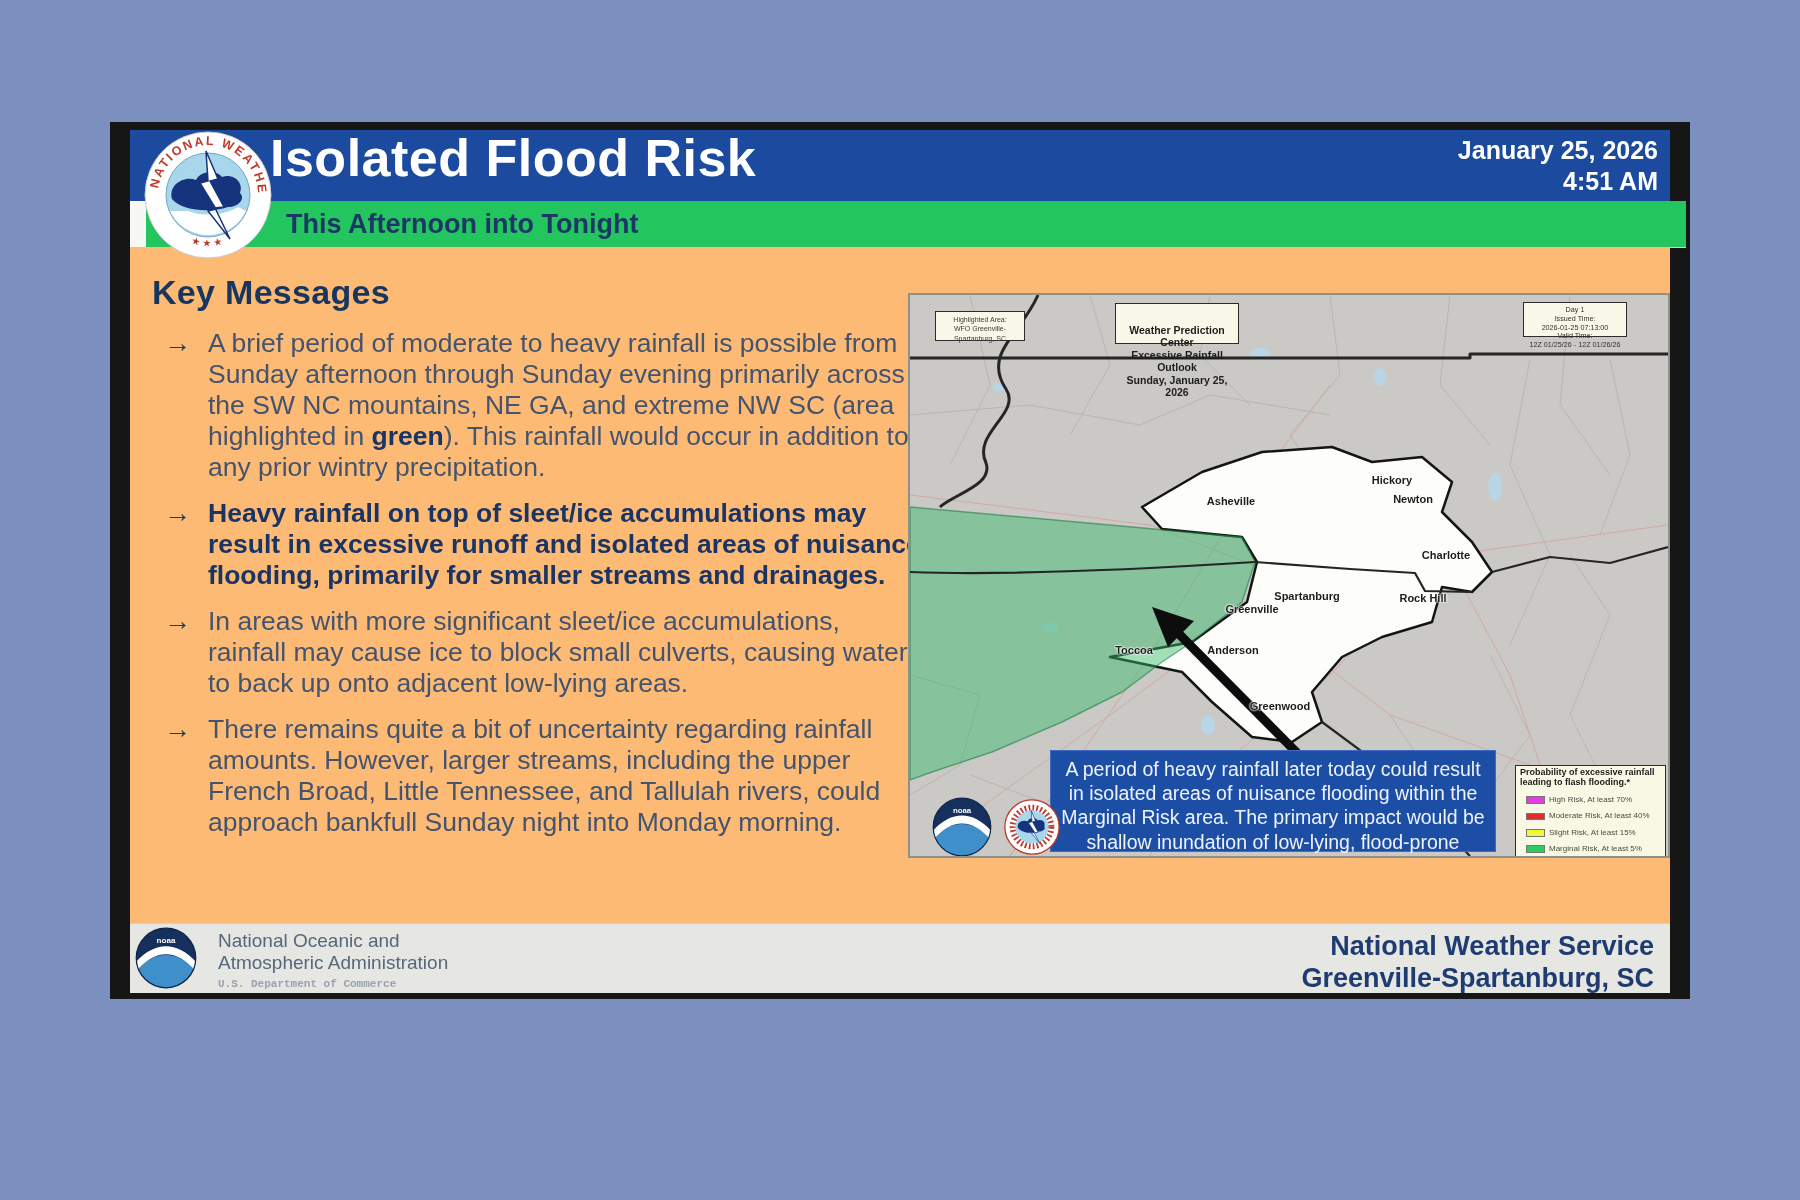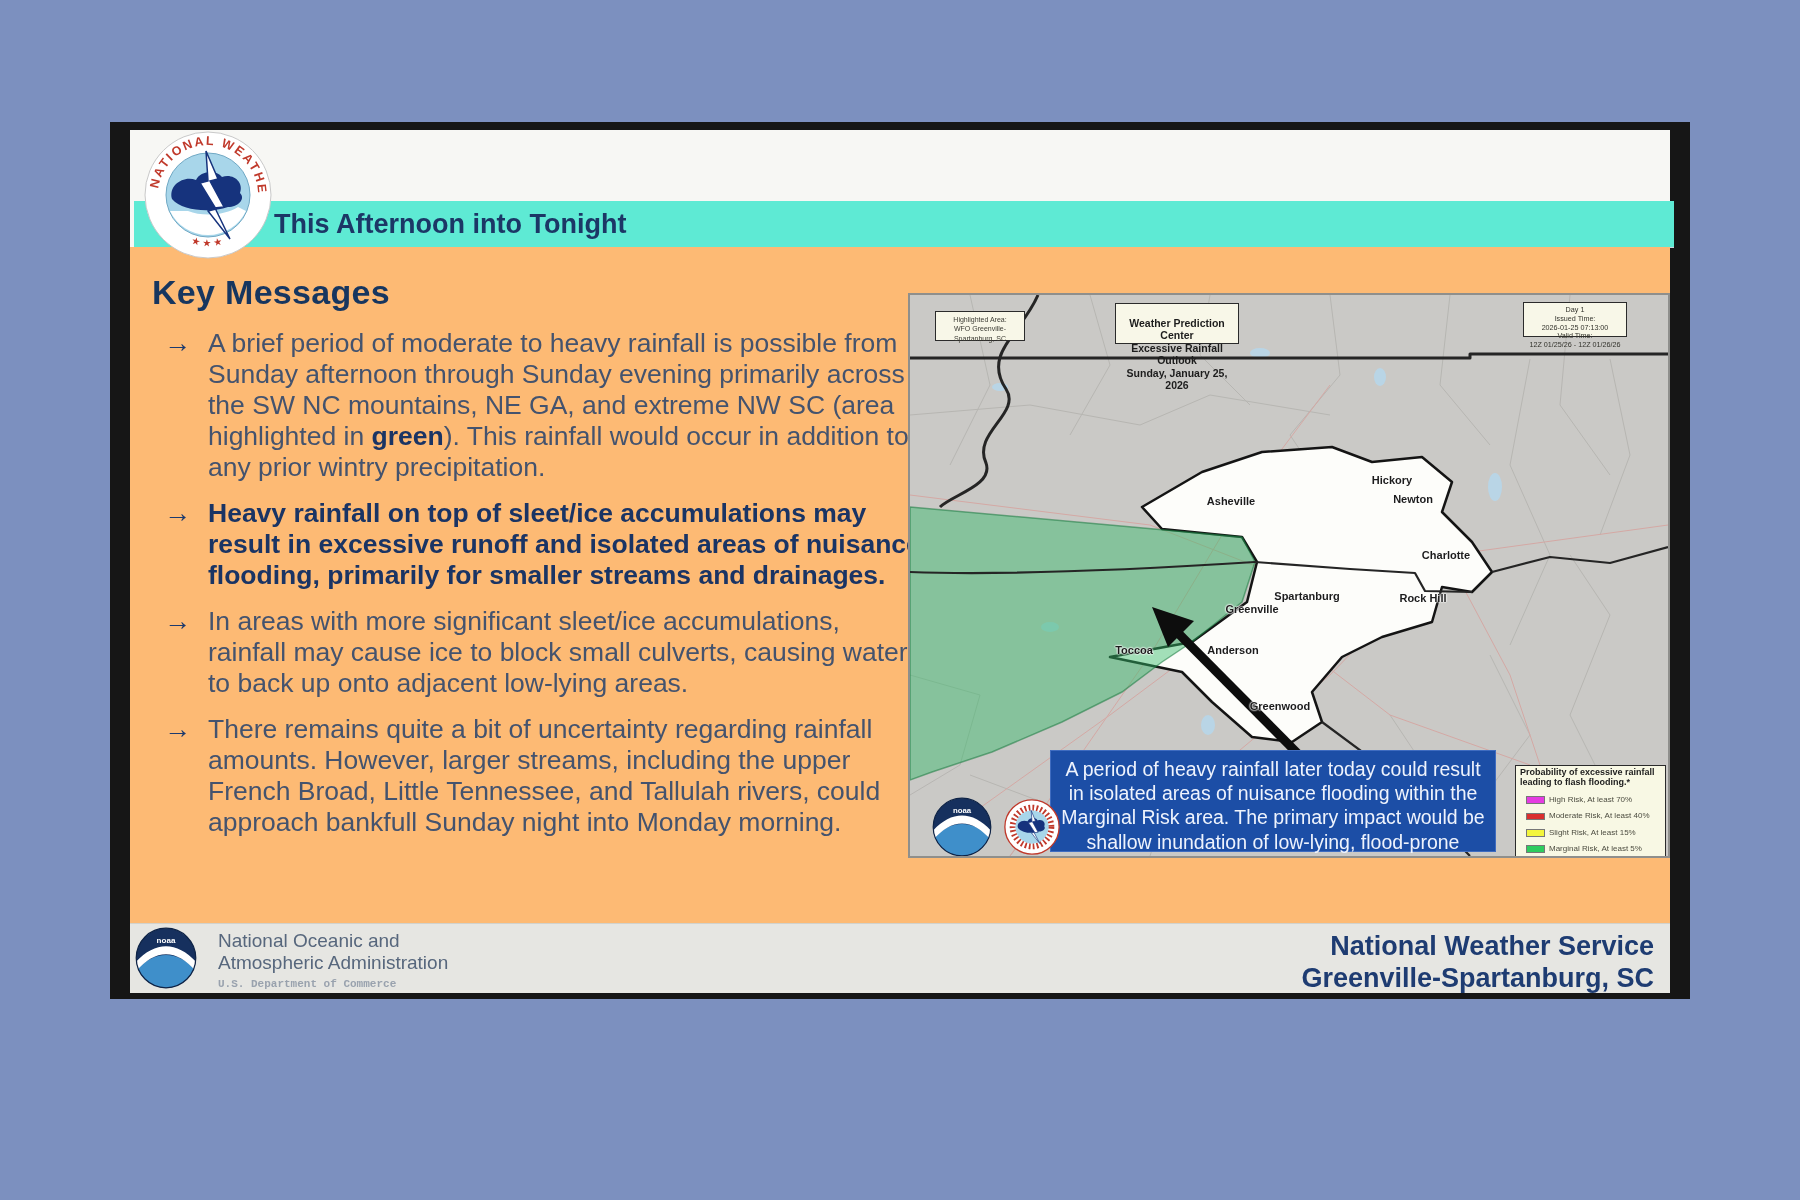--- a/index.html
+++ b/index.html
@@ -20,21 +20,21 @@
   .hdr{position:absolute;left:0;top:0;width:100%;height:71px;background:#1b4a9e;}
   .hdr-title{
     position:absolute;left:140px;top:-2px;color:#ffffff;font-weight:bold;
     font-size:52px;letter-spacing:0.5px;white-space:nowrap;
   }
   .hdr-date{
     position:absolute;right:12px;top:5px;color:#ffffff;font-weight:bold;
     font-size:25px;line-height:1.22;text-align:right;white-space:nowrap;
   }
   .subhdr{
-    position:absolute;left:4px;top:71px;width:100%;height:46px;background:#5eead4;
+    position:absolute;left:16px;top:71px;width:100%;height:46px;background:#22c55e;
     border-bottom:1px solid #cdd3dd;
   }
   .subhdr-text{
     position:absolute;left:140px;top:8px;color:#1c3766;font-weight:bold;font-size:27px;white-space:nowrap;
   }
   .nws-logo{position:absolute;left:14px;top:1px;width:128px;height:128px;z-index:5;}
   
   .content{position:absolute;left:0;top:117px;width:100%;height:677px;background:#fdba74;}
   .keymsg{position:absolute;left:22px;top:26px;width:770px;}
   .keymsg h2{margin:0 0 16px 0;font-size:34px;color:#17365f;letter-spacing:0.3px;}
@@ -47,21 +47,21 @@
   .map{
     position:absolute;left:778px;top:46px;width:762px;height:565px;
     background:#cac9c6;border:2px solid #8f8f8c;box-sizing:border-box;overflow:hidden;
   }
   .map svg.base{position:absolute;left:0;top:0;}
   .mapbox{
     position:absolute;background:#f8f7e8;border:1.5px solid #2b2b2b;
     color:#1d1d1d;text-align:center;box-sizing:border-box;
   }
   .mb-hl{left:25px;top:16px;width:90px;height:30px;font-size:7px;line-height:1.35;padding-top:3px;color:#3c3c34;}
-  .mb-title{left:205px;top:8px;width:124px;height:41px;font-weight:bold;font-size:10.5px;line-height:1.18;padding-top:13px;}
+  .mb-title{left:205px;top:8px;width:124px;height:41px;font-weight:bold;font-size:10.5px;line-height:1.18;padding-top:20px;}
   .mb-day{left:613px;top:7px;width:104px;height:35px;font-size:7.2px;line-height:1.22;padding-top:3px;color:#33332c;}
   .citylabel{
     position:absolute;font-size:11px;font-weight:bold;color:#1c1c1c;white-space:nowrap;
     text-shadow:0 0 2px #ffffff,0 0 2px #ffffff,0 0 2px #ffffff;transform:translate(-50%,-50%);
   }
   .annot{
     position:absolute;left:140px;top:455px;width:446px;height:102px;
     background:#1c4ea6;border:1px solid #35form;border:1px solid #3f6cc0;color:#eef3fd;
     font-size:19.5px;line-height:1.24;text-align:center;padding:6px 8px;box-sizing:border-box;
   }
@@ -82,20 +82,27 @@
   .fa-big{font-size:19px;font-weight:normal;color:#57677d;line-height:1.15;}
   .fa-sm{font-size:11px;font-weight:bold;color:#99a2ae;margin-top:4px;font-family:Liberation Mono, monospace;}
   .ftr-office{position:absolute;right:16px;top:6px;text-align:right;font-size:27px;font-weight:bold;color:#1e3c72;line-height:1.2;white-space:nowrap;}
 </style>
 </head>
 <body>
 
 <div class="frame">
   <div class="slide">
 
+    <div class="hdr">
+      <div class="hdr-title">Isolated Flood Risk</div>
+      <div class="hdr-date">
+        <div>January 25, 2026</div>
+        <div>4:51 AM</div>
+      </div>
+    </div>
     <div class="subhdr">
       <div class="subhdr-text">This Afternoon into Tonight</div>
     </div>
 
     <svg class="nws-logo" viewBox="-64 -64 128 128">
       <circle cx="0" cy="0" r="63" fill="#ffffff" stroke="#c9c9c9" stroke-width="1"></circle>
       <defs>
         <path id="ringTop" d="M -50,0 A 50,50 0 1 1 50,0" fill="none"></path>
         <path id="ringBot" d="M -42,30 A 52,52 0 0 0 42,30" fill="none"></path>
       </defs>

